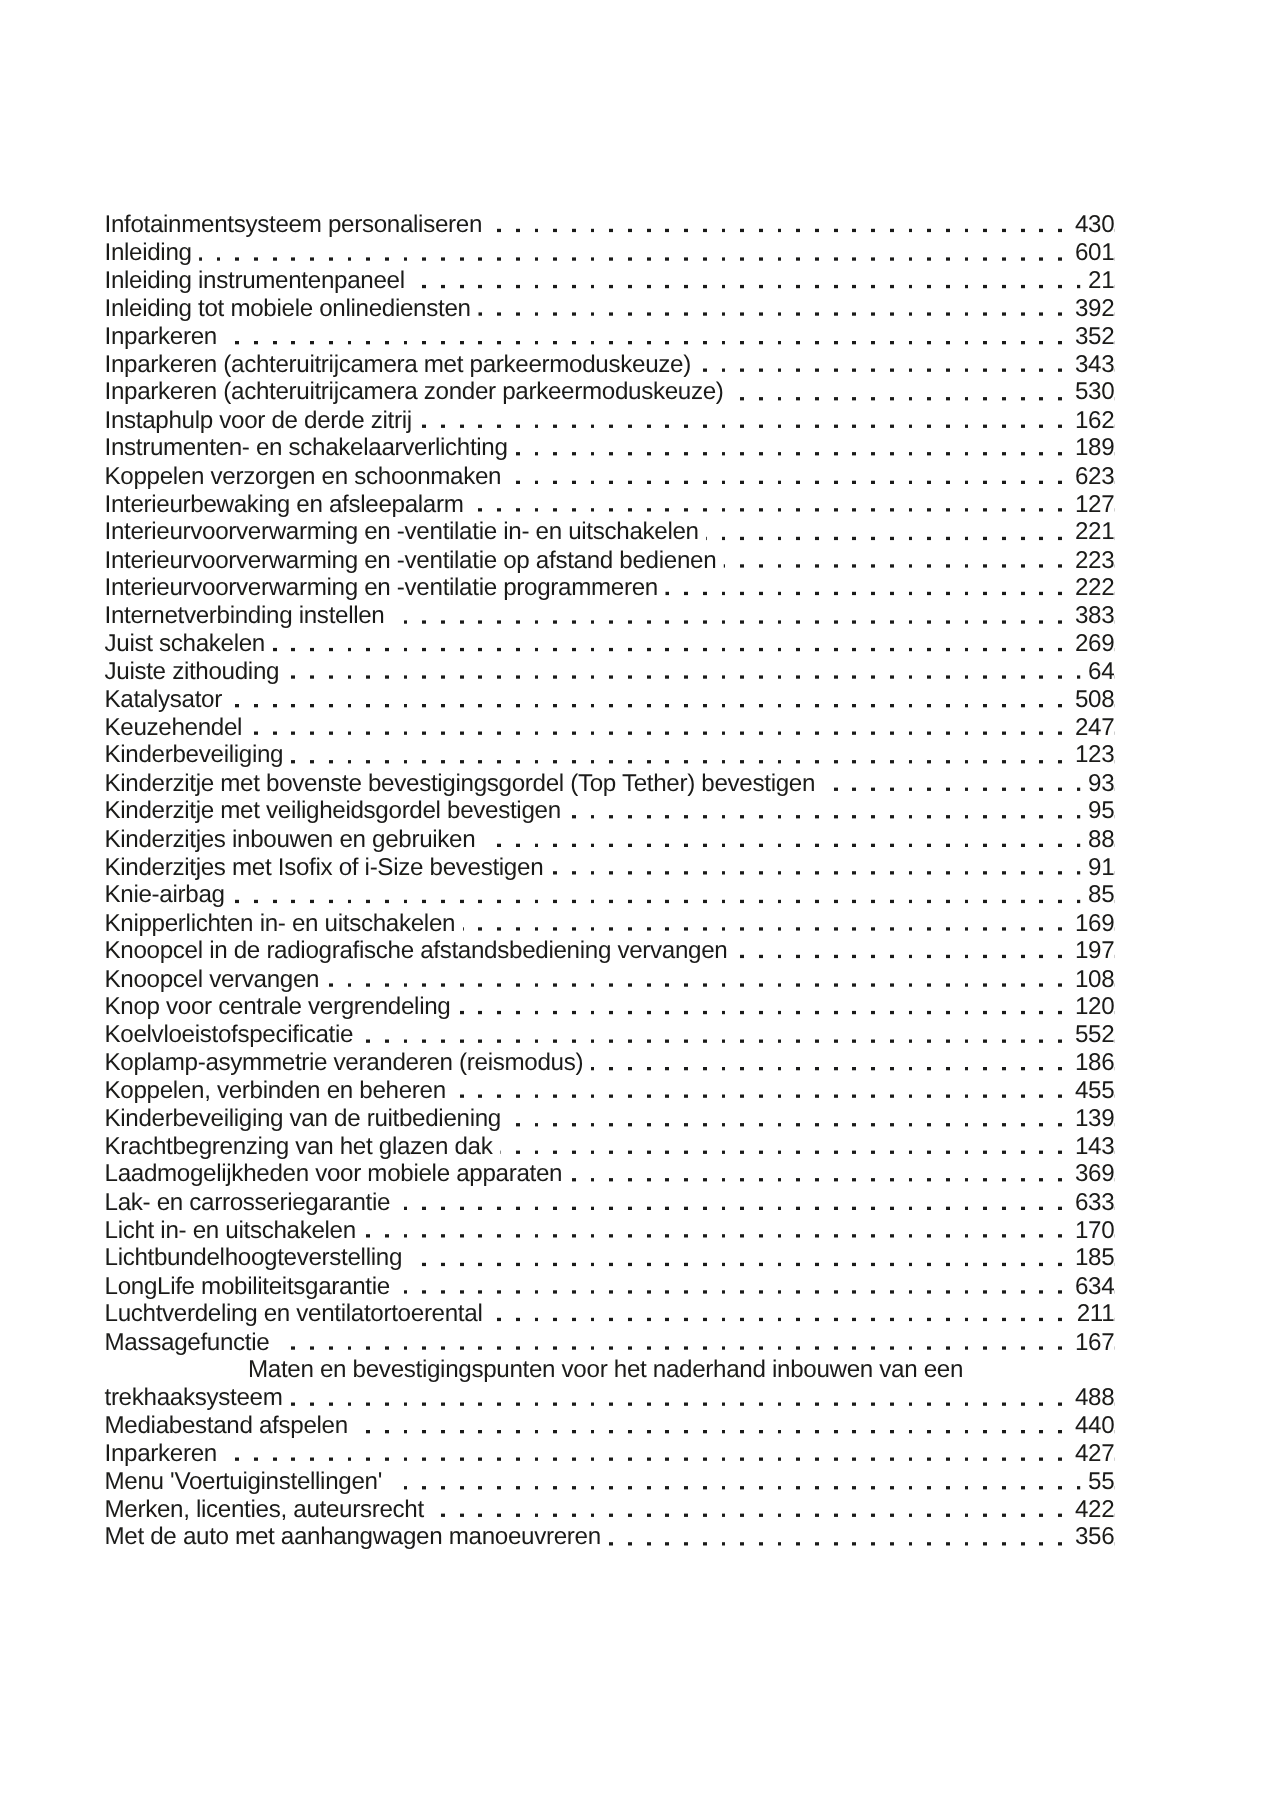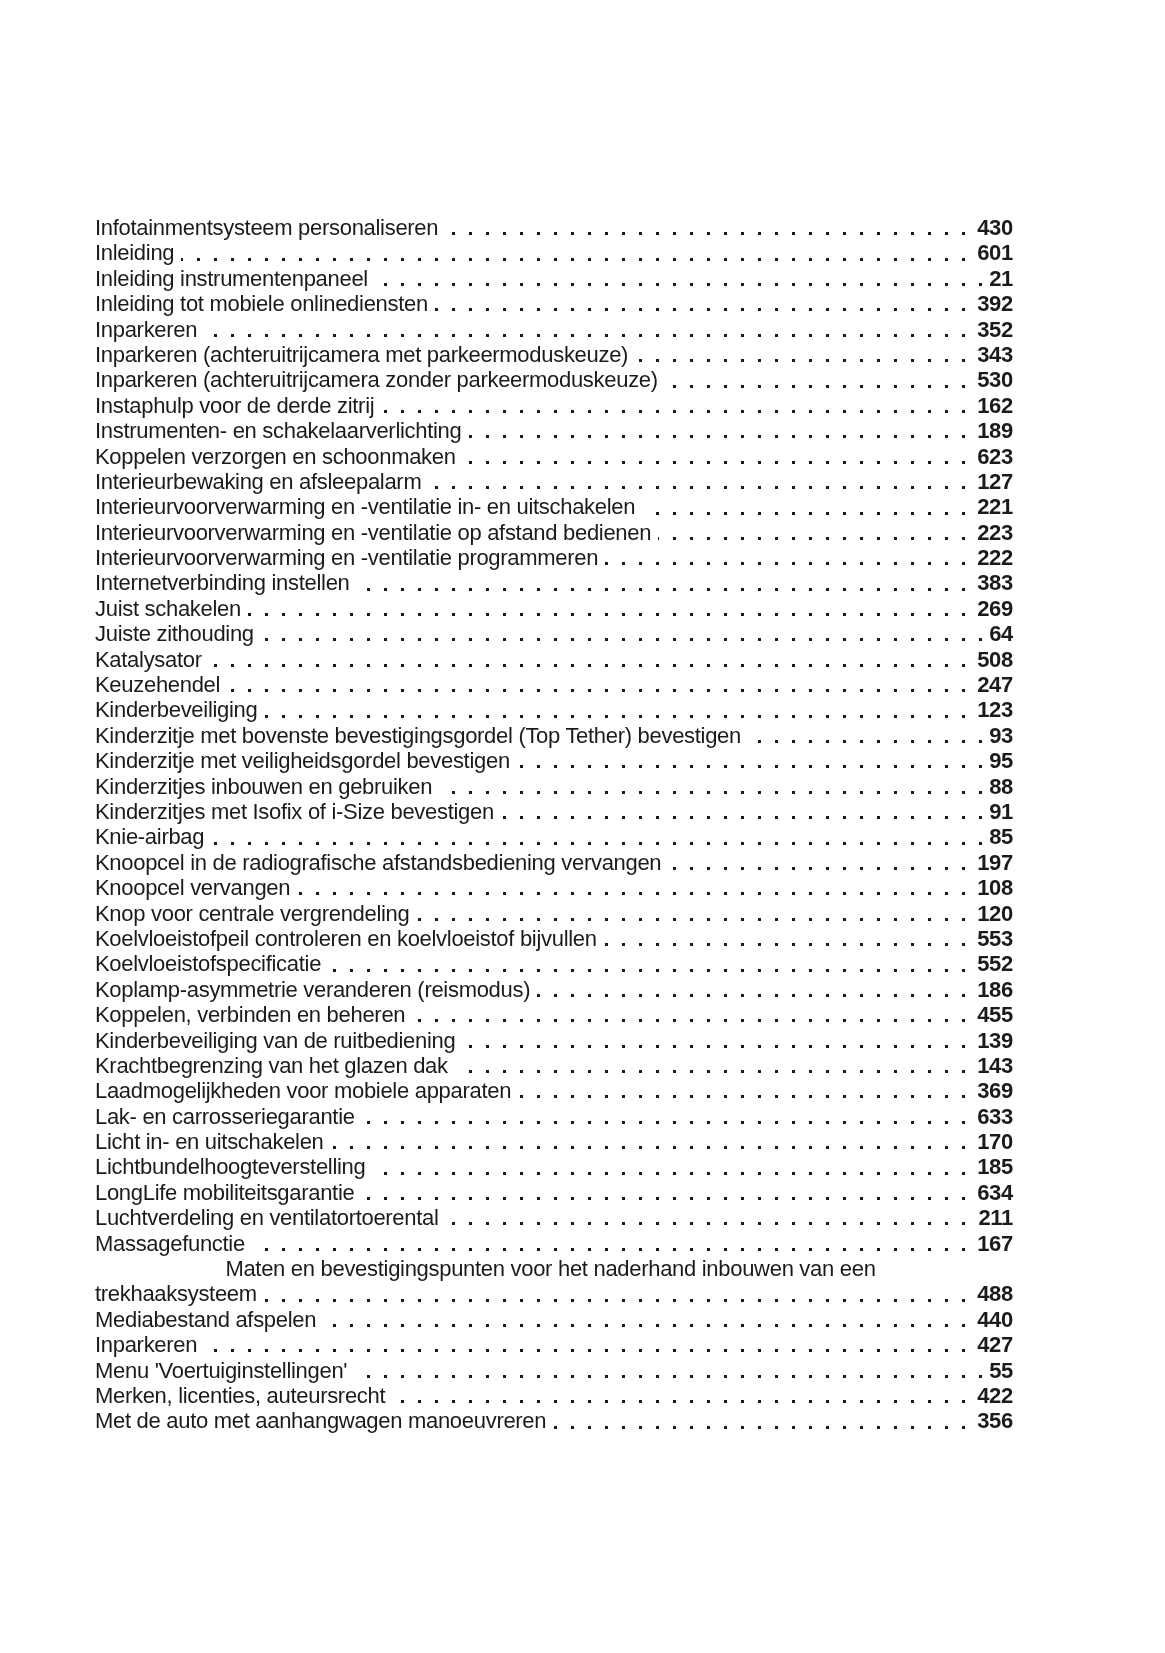--- a/index.html
+++ b/index.html
@@ -12,21 +12,20 @@
     color: #1b1b19;
   }
   .index-list {
     position: absolute;
     left: 95px;
     top: 191px;
     width: 918px;
     font-size: 22px;
     line-height: 25.4px;
     letter-spacing: -0.3px;
-    margin-top: 24px;
   }
   .toc-row {
     display: flex;
     align-items: baseline;
     height: 25.4px;
     
     background-image: repeating-linear-gradient(to right, #1b1b19 0 3.4px, transparent 3.4px 17px);
     background-repeat: no-repeat;
     background-size: 100% 3.2px;
     background-position: left 0 bottom 5px;
@@ -36,21 +35,20 @@
     white-space: nowrap;
     background: #ffffff;
     padding-right: 7px;
   }
   .toc-page {
     white-space: nowrap;
     background: #ffffff;
     padding-left: 7px;
     margin-left: auto;
     text-align: center;
-    font-weight: bold;
   }
 </style>
 </head>
 <body>
 
 <main class="index-list" id="index-list">
   <div class="toc-row">
     <span class="toc-label">Infotainmentsysteem personaliseren</span>
     <span class="toc-page">430</span>
   </div>
@@ -168,40 +166,40 @@
   <div class="toc-row">
     <span class="toc-label">Kinderzitjes met Isofix of i-Size bevestigen</span>
     <span class="toc-page">91</span>
   </div>
 
   <div class="toc-row">
     <span class="toc-label">Knie-airbag</span>
     <span class="toc-page">85</span>
   </div>
 
+  <div class="toc-row">
+    <span class="toc-label">Knipperlichten in- en uitschakelen</span>
+    <span class="toc-page">169</span>
+  </div>
 
   <div class="toc-row">
     <span class="toc-label">Knoopcel in de radiografische afstandsbediening vervangen</span>
     <span class="toc-page">197</span>
   </div>
 
   <div class="toc-row">
     <span class="toc-label">Knoopcel vervangen</span>
     <span class="toc-page">108</span>
   </div>
 
   <div class="toc-row">
     <span class="toc-label">Knop voor centrale vergrendeling</span>
     <span class="toc-page">120</span>
   </div>
 
-  <div class="toc-row">
-    <span class="toc-label">Koelvloeistofpeil controleren en koelvloeistof bijvullen</span>
-    <span class="toc-page">553</span>
-  </div>
 
   <div class="toc-row">
     <span class="toc-label">Koelvloeistofspecificatie</span>
     <span class="toc-page">552</span>
   </div>
 
   <div class="toc-row">
     <span class="toc-label">Koplamp-asymmetrie veranderen (reismodus)</span>
     <span class="toc-page">186</span>
   </div>

